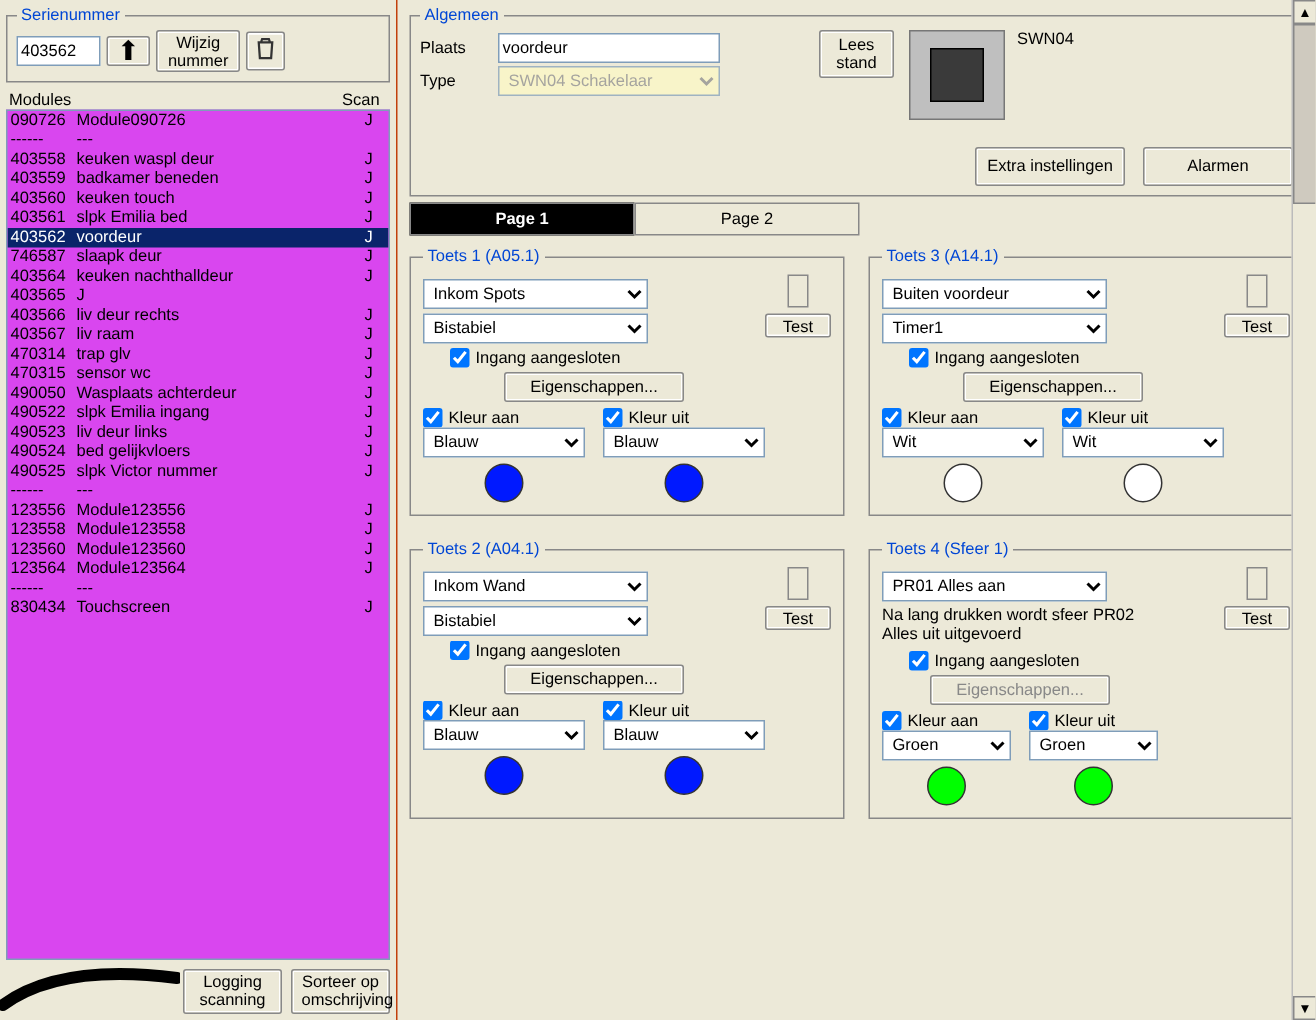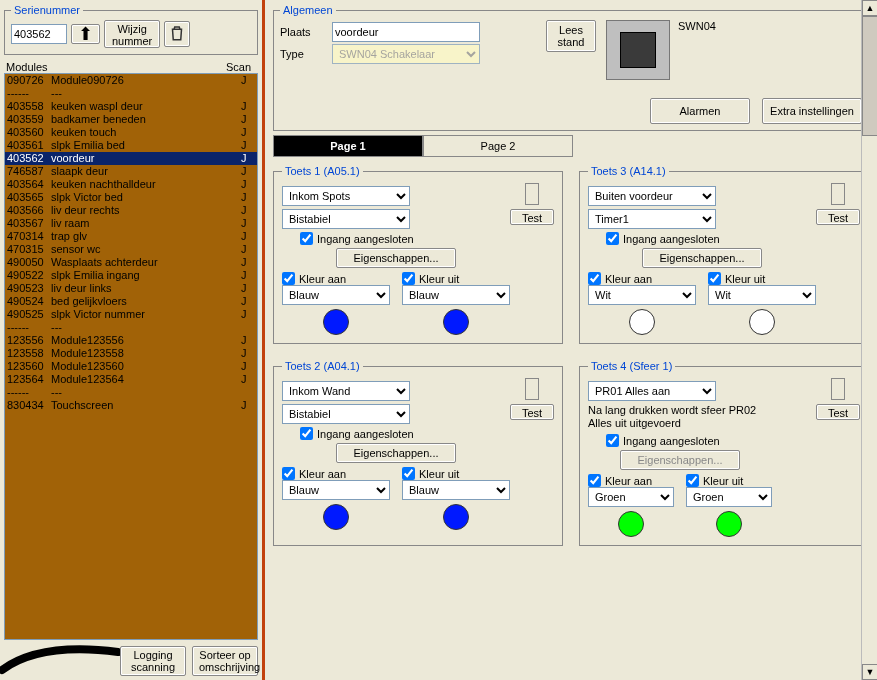--- a/index.html
+++ b/index.html
@@ -1,33 +1,33 @@
 <!DOCTYPE html>
 <html><head>
 <meta charset="utf-8">
 <style>
   * { box-sizing: border-box; font-family: "Tahoma", sans-serif; font-size: 11px; }
   body { margin:0; padding:0; background:#ece9d8; width:877px; height:680px; overflow:hidden; color:#000; }
   .app { display:flex; width:100%; height:100%; }
-  .left { width:265px; padding:4px; border-right:3px solid #c2410c; display:flex; flex-direction:column; }
+  .left { width:265px; padding:4px; border-right:1px solid #c2410c; display:flex; flex-direction:column; }
   .right { flex:1; padding:4px 8px 4px 8px; overflow:hidden; }
   fieldset { border:1px solid #888; margin:0 0 4px 0; padding:4px 6px 6px 6px; position:relative; }
   legend { padding:0 3px; font-size:11px; color:#0046d5; }
 
   
   .serienummer-box { display:flex; align-items:center; gap:4px; }
   .serienummer-box input[type=text] { width:60px; height:20px; border:1px solid #7f9db9; padding:1px 2px; }
   .btn { background:#ece9d8; border:1px solid #888; border-radius:2px; box-shadow:0 1px 0 #fff inset,0 0 0 1px #fff inset; padding:2px 6px; cursor:pointer; text-align:center; line-height:1.1; }
   .up-arrow { font-size:18px; line-height:14px; padding:2px 6px; }
   .trash { width:26px; height:26px; display:flex; align-items:center; justify-content:center; }
   .trash svg { width:18px; height:20px; }
 
   .mod-head { display:flex; padding:2px 2px 0 2px; font-size:11px; }
   .mod-head .c1{ width:44px; } .mod-head .c2{ flex:1; } .mod-head .c3{ width:30px; text-align:right; padding-right:6px; }
-  .mod-list { border:1px solid #7f9db9; background:#a16207; height:618px; overflow:auto; font-family:"Courier New",monospace; font-size:11px; }
+  .mod-list { border:1px solid #7f9db9; background:#d946ef; height:618px; overflow:auto; font-family:"Courier New",monospace; font-size:11px; }
   .row { display:flex; padding:0 2px; height:13px; line-height:13px; white-space:pre; }
   .row .c1{ width:44px; } .row .c2{ flex:1; } .row .c3{ width:14px; text-align:left; }
   .row.sel { background:#0a246a; color:#fff; }
 
   .bottom-buttons { display:flex; justify-content:flex-end; gap:6px; margin-top:6px; }
   .bottom-buttons .btn{ width:66px; height:30px; font-size:11px; }
 
   .cable { position:absolute; left:0; bottom:0; }
 
   
@@ -43,21 +43,21 @@
   .alarm-row { display:flex; justify-content:flex-end; gap:12px; margin-top:18px; }
   .alarm-row .btn { width:100px; height:26px; }
 
   .tabs { display:flex; }
   .tab { flex:0 0 150px; text-align:center; padding:4px; border:1px solid #888; background:#ece9d8; cursor:pointer; }
   .tab.active { background:#000; color:#fff; font-weight:bold; }
 
   .toets-grid { display:grid; grid-template-columns:1fr 1fr; gap:12px 16px; margin-top:8px; }
   fieldset.toets { padding:6px 8px 8px 8px; }
   .toets-row { display:flex; align-items:center; gap:6px; margin:3px 0; }
-  .toets select, .toets .combo { width:128px; }
+  .toets select, .toets .combo { width:150px; }
   .test-col { display:flex; flex-direction:column; align-items:center; gap:4px; margin-left:auto; }
   .test-led { width:14px; height:22px; border:1px solid #888; background:#ece9d8; }
   .test-btn { width:44px; height:16px; }
   .chk { display:flex; align-items:center; gap:4px; }
   .chk input { margin:0; }
   .eig-btn { margin:2px auto; display:block; width:120px; height:20px; }
   .eig-btn[disabled]{ color:#888; }
   .kleur-row { display:flex; gap:12px; margin-top:4px;}
   .kleur-col { flex:1; }
   .kleur-col select{ width:100%; }
@@ -98,21 +98,21 @@
     <div class="mod-list" id="mod-list">
         <div class="row"><span class="c1">090726</span><span class="c2">Module090726</span><span class="c3">J</span></div>
         <div class="row"><span class="c1">------</span><span class="c2">---</span><span class="c3"></span></div>
         <div class="row"><span class="c1">403558</span><span class="c2">keuken waspl deur</span><span class="c3">J</span></div>
         <div class="row"><span class="c1">403559</span><span class="c2">badkamer beneden</span><span class="c3">J</span></div>
         <div class="row"><span class="c1">403560</span><span class="c2">keuken touch</span><span class="c3">J</span></div>
         <div class="row"><span class="c1">403561</span><span class="c2">slpk Emilia bed</span><span class="c3">J</span></div>
         <div class="row sel"><span class="c1">403562</span><span class="c2">voordeur</span><span class="c3">J</span></div>
         <div class="row"><span class="c1">746587</span><span class="c2">slaapk deur</span><span class="c3">J</span></div>
         <div class="row"><span class="c1">403564</span><span class="c2">keuken nachthalldeur</span><span class="c3">J</span></div>
-        <div class="row"><span class="c1">403565</span><span class="c2">slpk Victor bed</span><span class="c3">J</span></div>
+        <div class="row"><span class="c1">403565</span><span class="c3">J</span></div>
         <div class="row"><span class="c1">403566</span><span class="c2">liv deur rechts</span><span class="c3">J</span></div>
         <div class="row"><span class="c1">403567</span><span class="c2">liv raam</span><span class="c3">J</span></div>
         <div class="row"><span class="c1">470314</span><span class="c2">trap glv</span><span class="c3">J</span></div>
         <div class="row"><span class="c1">470315</span><span class="c2">sensor wc</span><span class="c3">J</span></div>
         <div class="row"><span class="c1">490050</span><span class="c2">Wasplaats achterdeur</span><span class="c3">J</span></div>
         <div class="row"><span class="c1">490522</span><span class="c2">slpk Emilia ingang</span><span class="c3">J</span></div>
         <div class="row"><span class="c1">490523</span><span class="c2">liv deur links</span><span class="c3">J</span></div>
         <div class="row"><span class="c1">490524</span><span class="c2">bed gelijkvloers</span><span class="c3">J</span></div>
         <div class="row"><span class="c1">490525</span><span class="c2">slpk Victor nummer</span><span class="c3">J</span></div>
         <div class="row"><span class="c1">------</span><span class="c2">---</span><span class="c3"></span></div>
@@ -153,22 +153,22 @@
           </div>
         </div>
         <button class="btn lees-stand" style="white-space:pre-line;margin-left:6px;">Lees
 stand</button>
         <div class="swatch">
             <div class="swatch-inner"></div>
           </div>
         <span class="swname">SWN04</span>
       </div>
       <div class="alarm-row">
+        <button class="btn">Extra instellingen</button>
         <button class="btn">Alarmen</button>
-        <button class="btn">Extra instellingen</button>
       </div>
     </fieldset>
 
     <div class="tabs">
       <div class="tab active">Page 1</div>
       <div class="tab">Page 2</div>
     </div>
 
     <div class="toets-grid" id="toets-grid">
         <fieldset class="toets">

